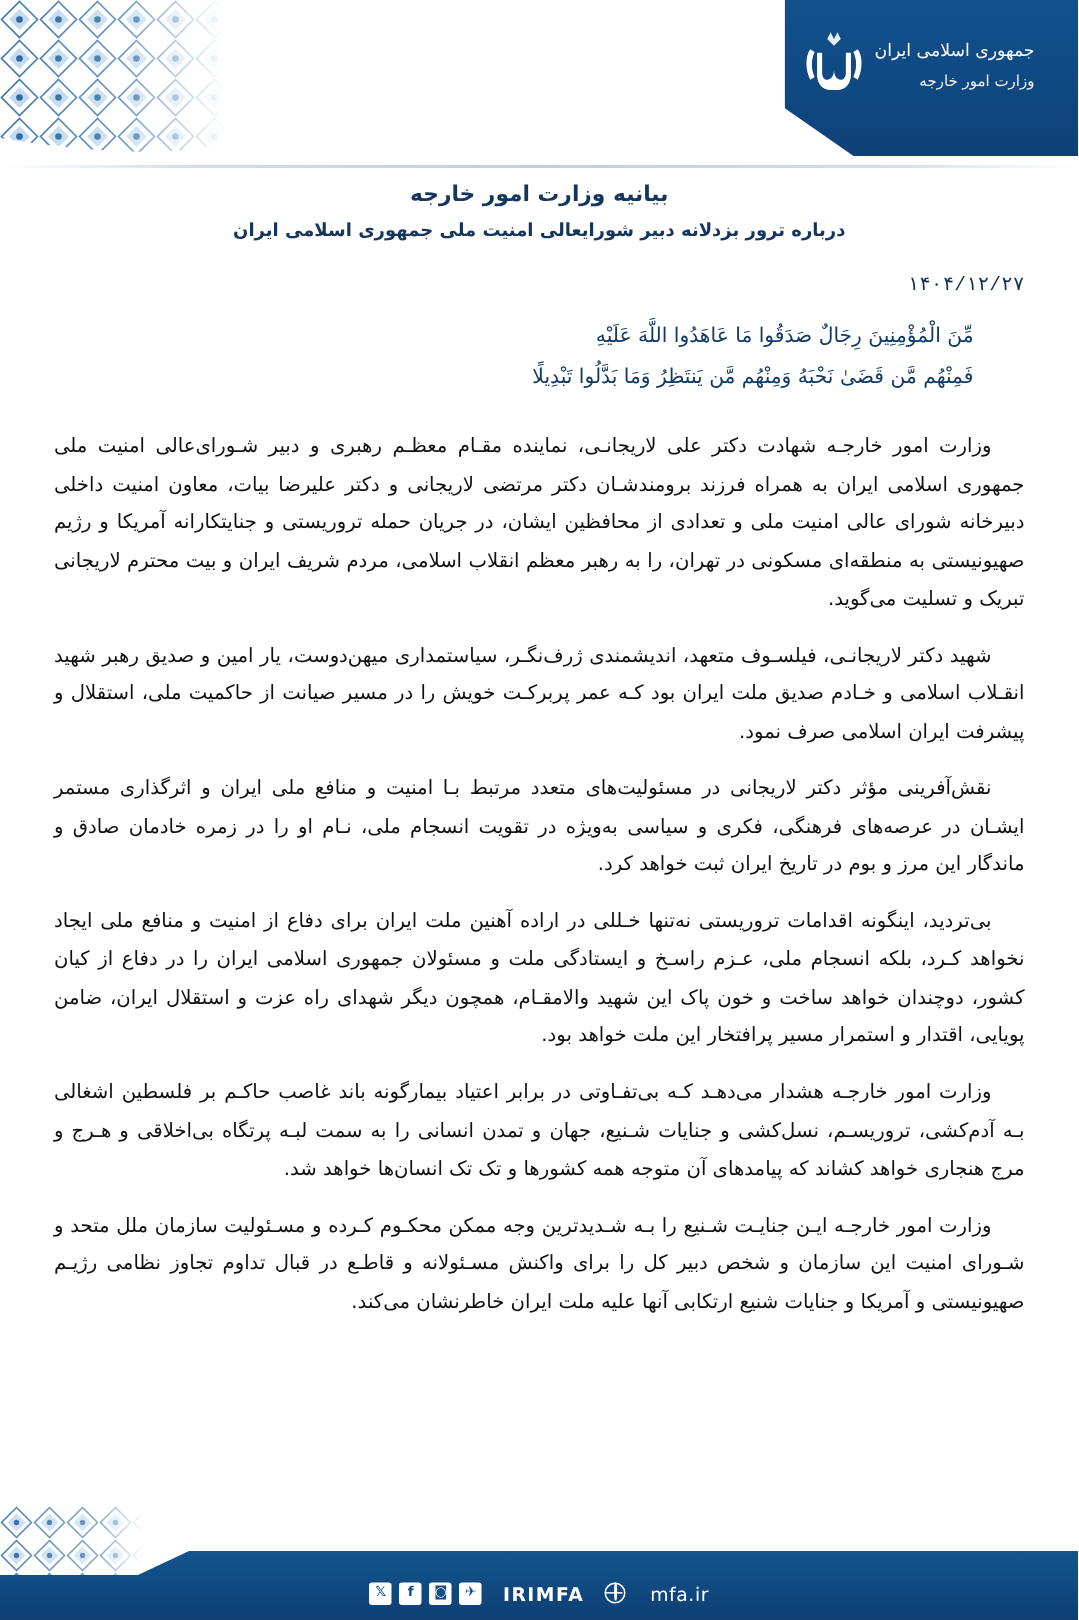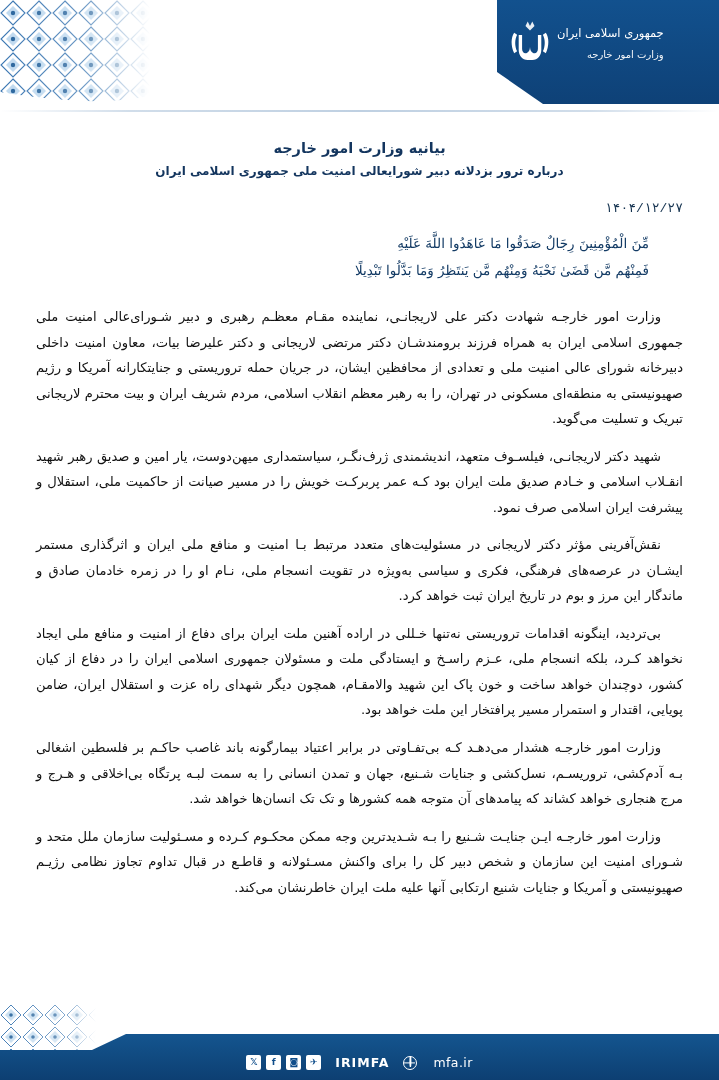--- a/index.html
+++ b/index.html
@@ -28,21 +28,21 @@
     position: relative;
     height: 112px;
     width: 100%;
   }
 
   
   .emblem-block {
     position: absolute;
     top: 0;
     right: 0;
-    width: 222px;
+    width: 196px;
     height: 104px;
     background: #0f4d8a;
     background: linear-gradient(180deg, #12518e 0%, #0e4177 100%);
     clip-path: polygon(0 0, 100% 0, 100% 100%, 46px 100%, 0 72px);
     display: flex;
     flex-direction: row-reverse;
     align-items: flex-start;
     padding: 12px 14px 0 0;
     box-sizing: border-box;
   }
@@ -99,21 +99,21 @@
     position: absolute;
     top: 110px;
     left: 0;
     width: 100%;
     height: 2px;
     background: linear-gradient(90deg, rgba(24,86,150,0) 0%, rgba(24,86,150,.20) 18%, rgba(24,86,150,.28) 50%, rgba(24,86,150,.20) 82%, rgba(24,86,150,0) 100%);
   }
 
   
   .titles {
-    margin-top: 28px;
+    margin-top: 10px;
     text-align: center;
     color: #13355e;
     direction: rtl;
   }
   .title-1 {
     font-size: 14.5px;
     font-weight: bold;
     letter-spacing: 0;
   }
   .title-2 {
@@ -209,21 +209,21 @@
   }
   .handle {
     font-size: 12.5px;
     letter-spacing: 1px;
     font-weight: bold;
   }
   .site {
     font-size: 12.5px;
     letter-spacing: .4px;
     display: flex;
-    align-items: center;
+    align-items: flex-start;
     gap: 16px;
   }
   .globe {
     width: 12px;
     height: 12px;
     border: 1.2px solid #ffffff;
     border-radius: 50%;
     position: relative;
     display: inline-block;
   }

